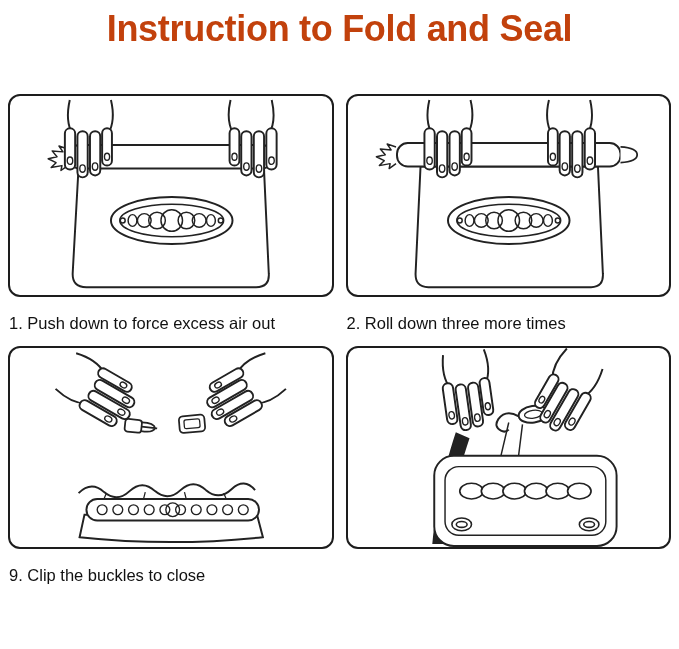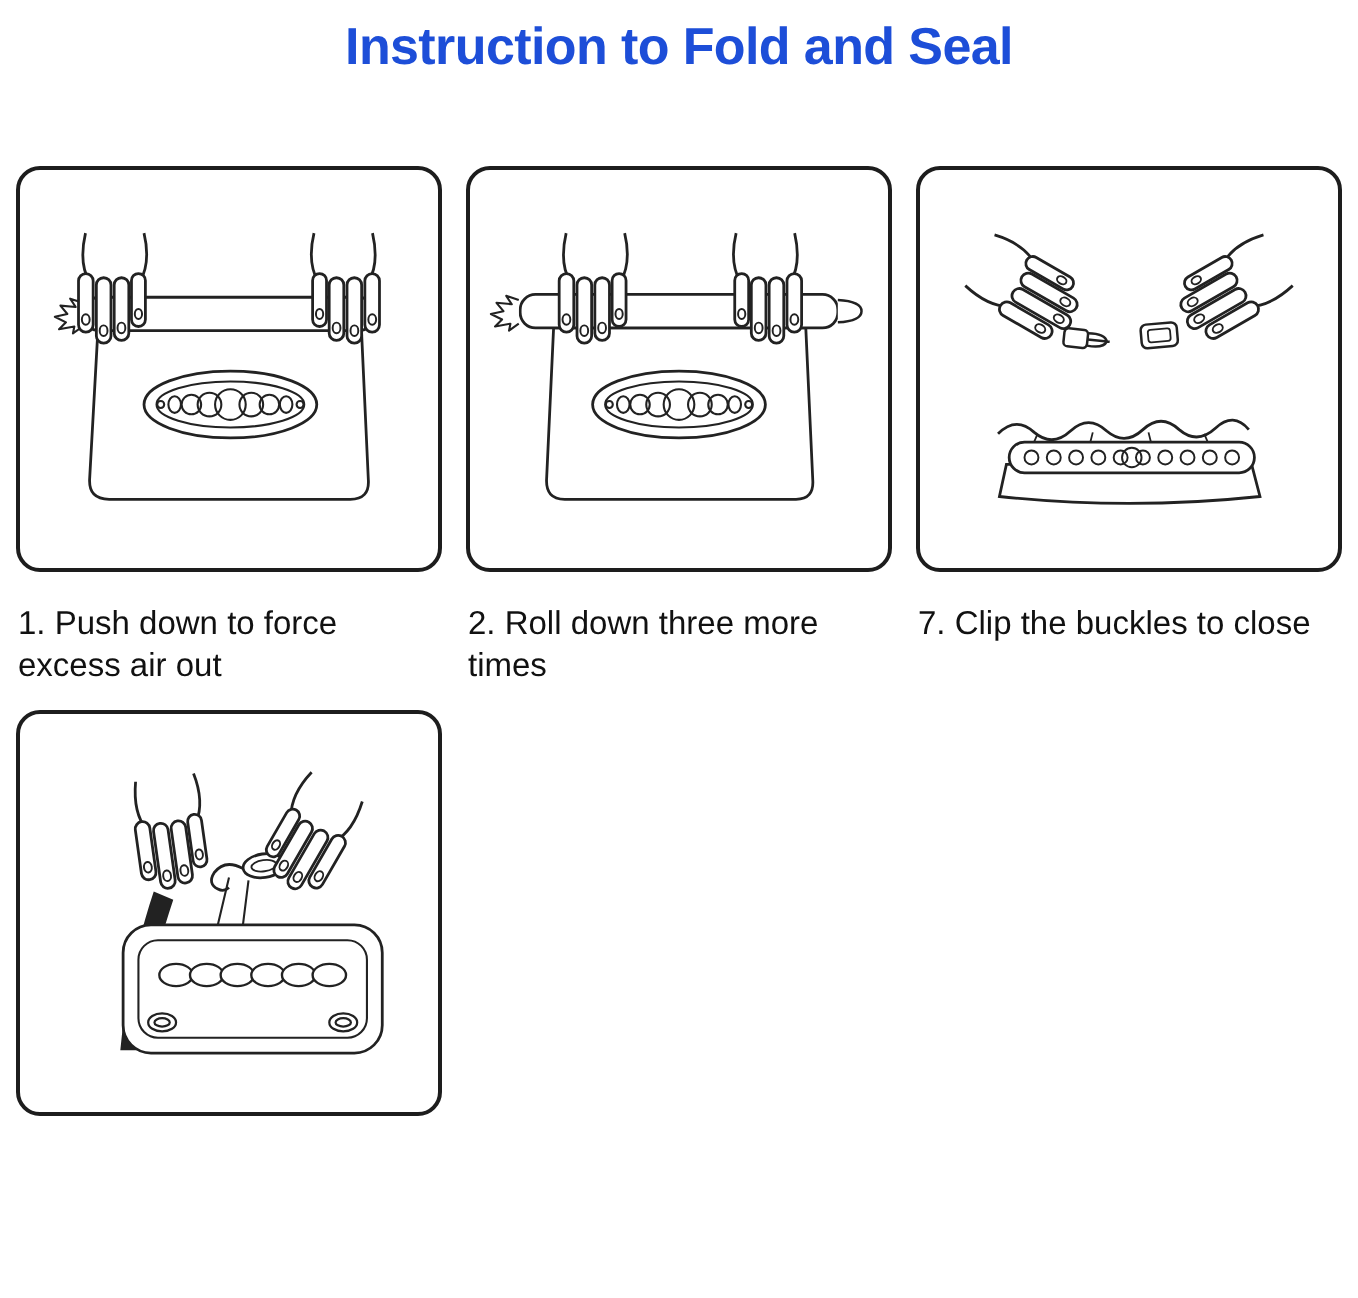--- a/index.html
+++ b/index.html
@@ -2,26 +2,26 @@
 <html><head>
 <meta charset="utf-8">
 <style>
   * { margin:0; padding:0; box-sizing:border-box; }
   html,body { background:#fff; }
   .page {
     width:679px; height:649px; margin:0 auto; background:#fff;
     font-family:"Liberation Sans", sans-serif; color:#111; overflow:hidden;
   }
   .title {
-    padding-top:8px; text-align:center; font-size:26px; font-weight:700;
-    letter-spacing:-0.3px; color:#1d4ed8;
+    padding-top:8px; text-align:center; font-size:36px; font-weight:700;
+    letter-spacing:-0.3px; color:#c2410c;
   }
   .grid {
     margin:44px 8px 0 8px;
-    display:grid; grid-template-columns:1fr 1fr 1fr;
+    display:grid; grid-template-columns:1fr 1fr;
     column-gap:64px; row-gap:56px;gap:12px;
   }
   .step { display:flex; flex-direction:column; }
   .panel {
     border:2px solid #1d1d1d; border-radius:12px; height:203px;
     background:#fff; overflow:hidden;
   }
   .panel svg { display:block; width:100%; height:100%; }
   .caption {
     margin-top:16px; font-size:16.5px; line-height:1.25; color:#111;
@@ -153,21 +153,21 @@
 
           <g transform="translate(158,70) rotate(-5)">
             <rect x="0" y="0" width="26" height="17" rx="4" fill="#fff" stroke="#222" stroke-width="1.8"></rect>
             <rect x="5" y="4" width="16" height="9" rx="2" fill="none" stroke="#222" stroke-width="1.3"></rect>
           </g>
 
           <use href="#hand-press" transform="translate(30,46) rotate(-60)"></use>
           <use href="#hand-press" transform="translate(270,46) scale(-1,1) rotate(-60)"></use>
         </svg>
       </div>
-      <div class="caption">7. Clip the buckles to close</div>
+      <div class="caption">9. Clip the buckles to close</div>
     </div>
 
     <div class="step">
       <div class="panel">
         <svg viewBox="0 0 300 203">
 
           <path d="M96,86 C86,116 76,156 72,200 L86,200 C90,158 100,122 110,92 Z" fill="#222"></path>
 
           <rect x="74" y="110" width="186" height="92" rx="20" fill="#fff" stroke="#222" stroke-width="2"></rect>
           <rect x="85" y="121" width="164" height="70" rx="14" fill="none" stroke="#222" stroke-width="1.5"></rect>

